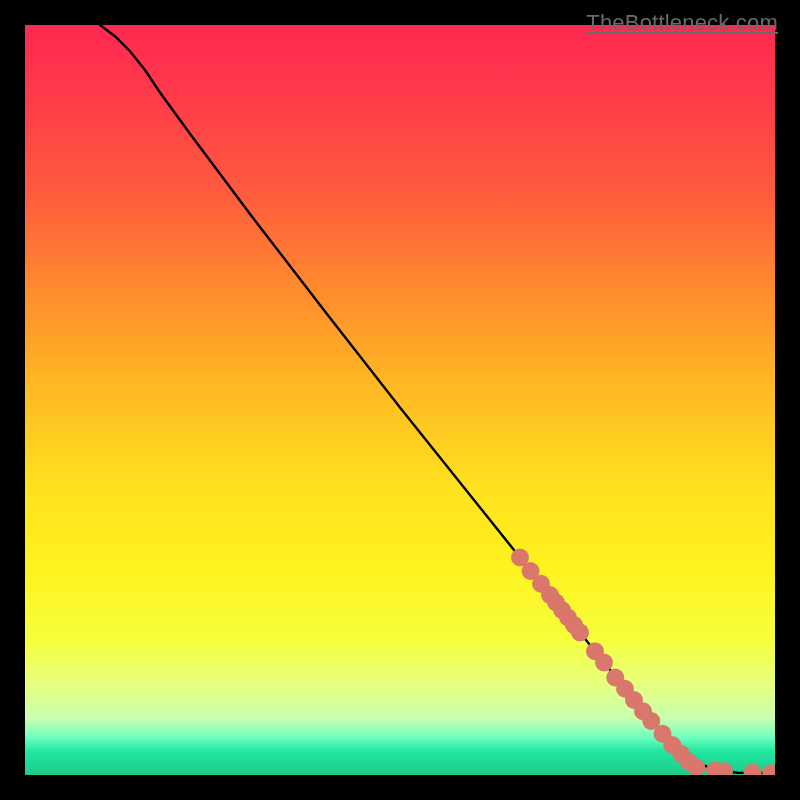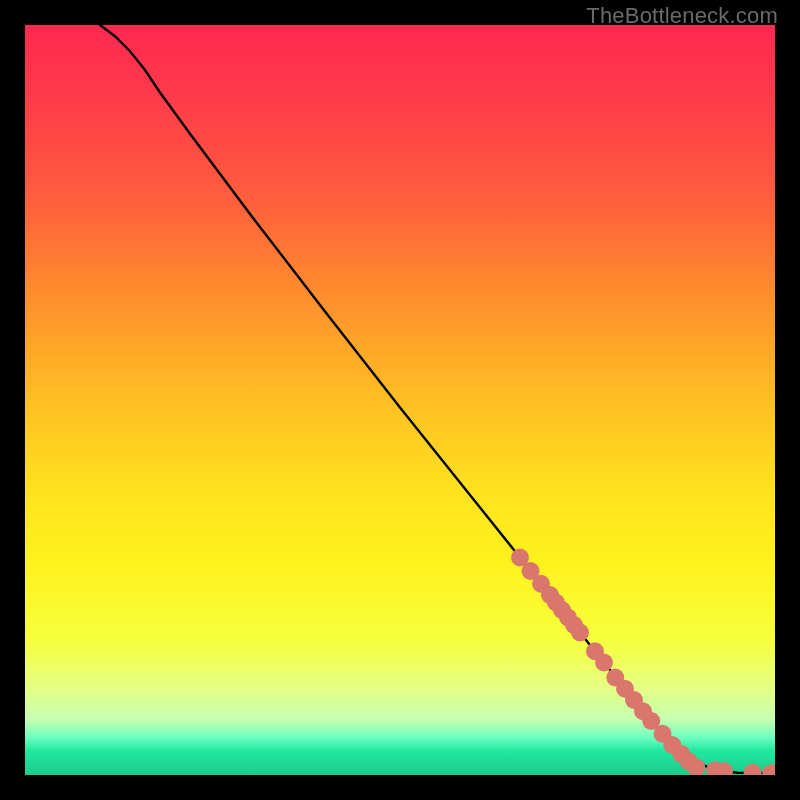--- a/index.html
+++ b/index.html
@@ -41,26 +41,27 @@
   .svg-layer {
     position: absolute;
     left: 25px;
     top: 25px;
     width: 750px;
     height: 750px;
     pointer-events: none;
   }
   .attribution {
     position: absolute;
-    top: 3px;
+    top: 10px;
     right: 22px;
     font-size: 22px;
     font-weight: 500;
     color: #6a6a6a;
     letter-spacing: 0.2px;
+    text-decoration: underline;
   }
 </style>
 </head>
 <body>
 
 <div class="frame">
   <div class="plot"></div>
   <svg class="svg-layer" viewBox="0 0 750 750" preserveAspectRatio="none">
     <path id="curve-path" fill="none" stroke="#000" stroke-width="2.4" stroke-linecap="round" d="M75.00 0.00 L90.00 11.25 L105.00 26.25 L120.00 45.00 L135.00 67.50 L165.00 108.75 L225.00 189.00 L300.00 286.50 L375.00 382.50 L450.00 476.25 L495.00 532.50 L540.00 588.75 L585.00 645.00 L615.00 682.50 L630.00 700.50 L645.00 716.25 L660.00 731.25 L690.00 745.50 L712.50 747.75 L746.25 748.13"></path>
     <g id="marker-group">

